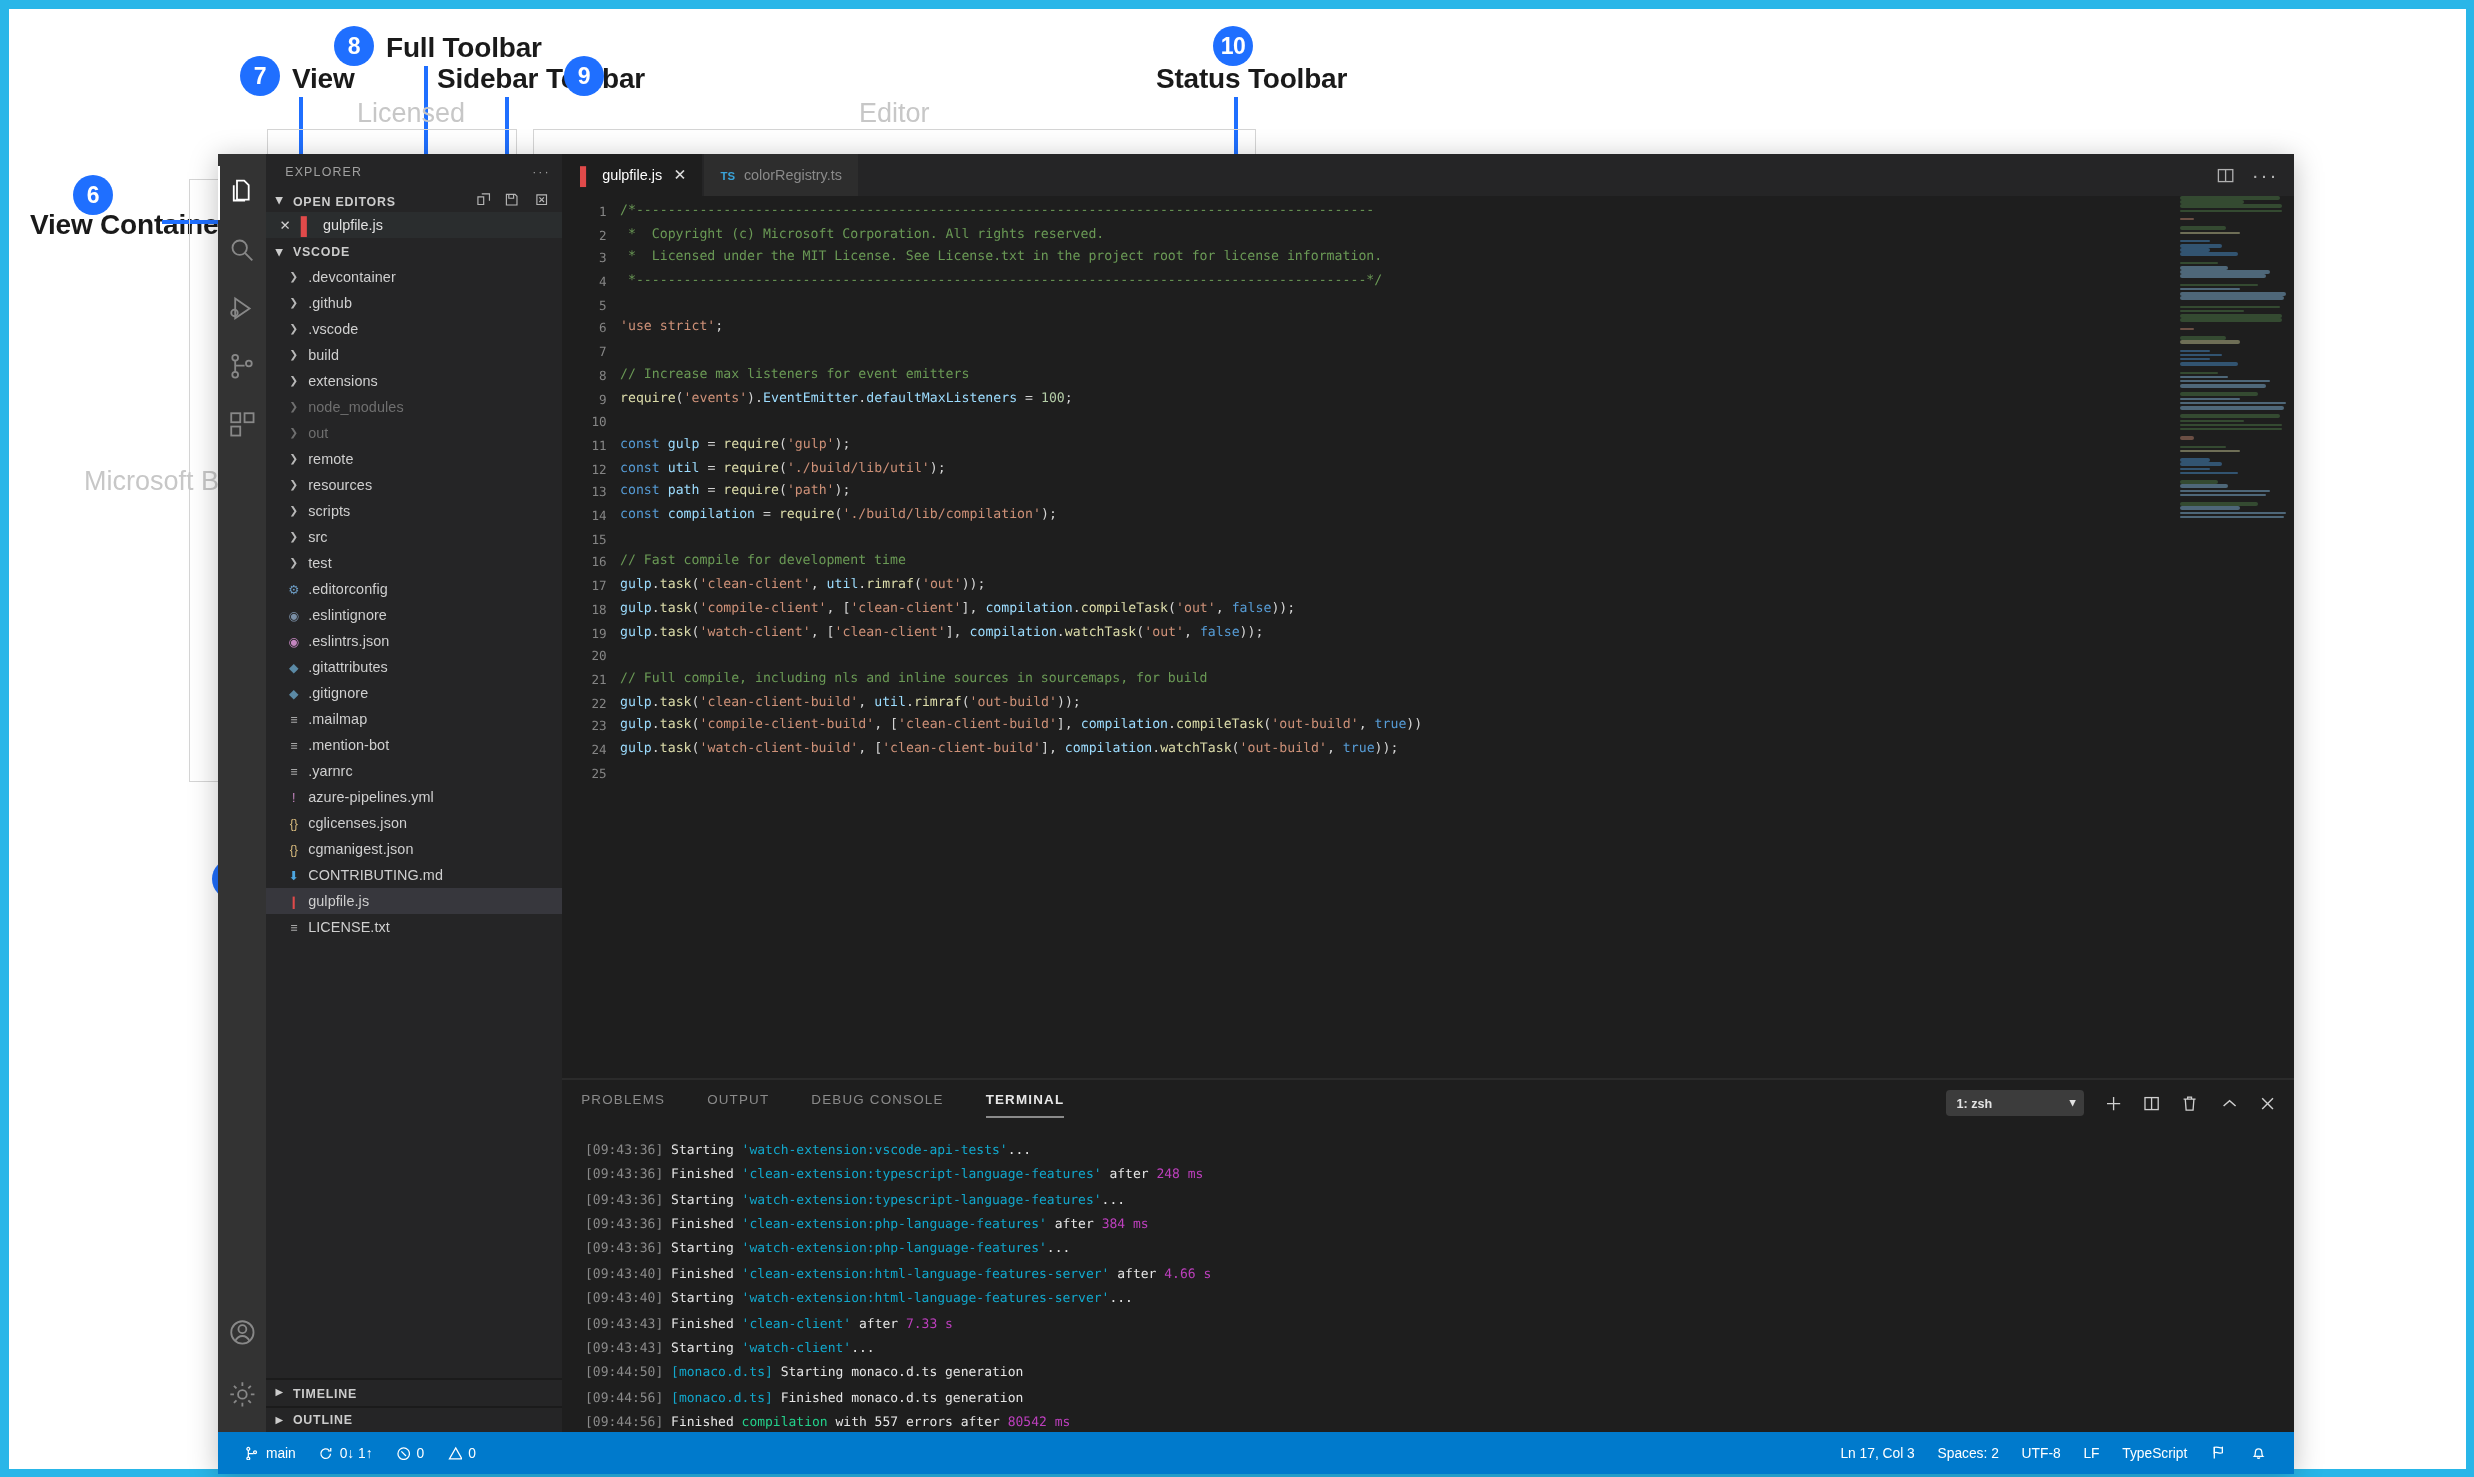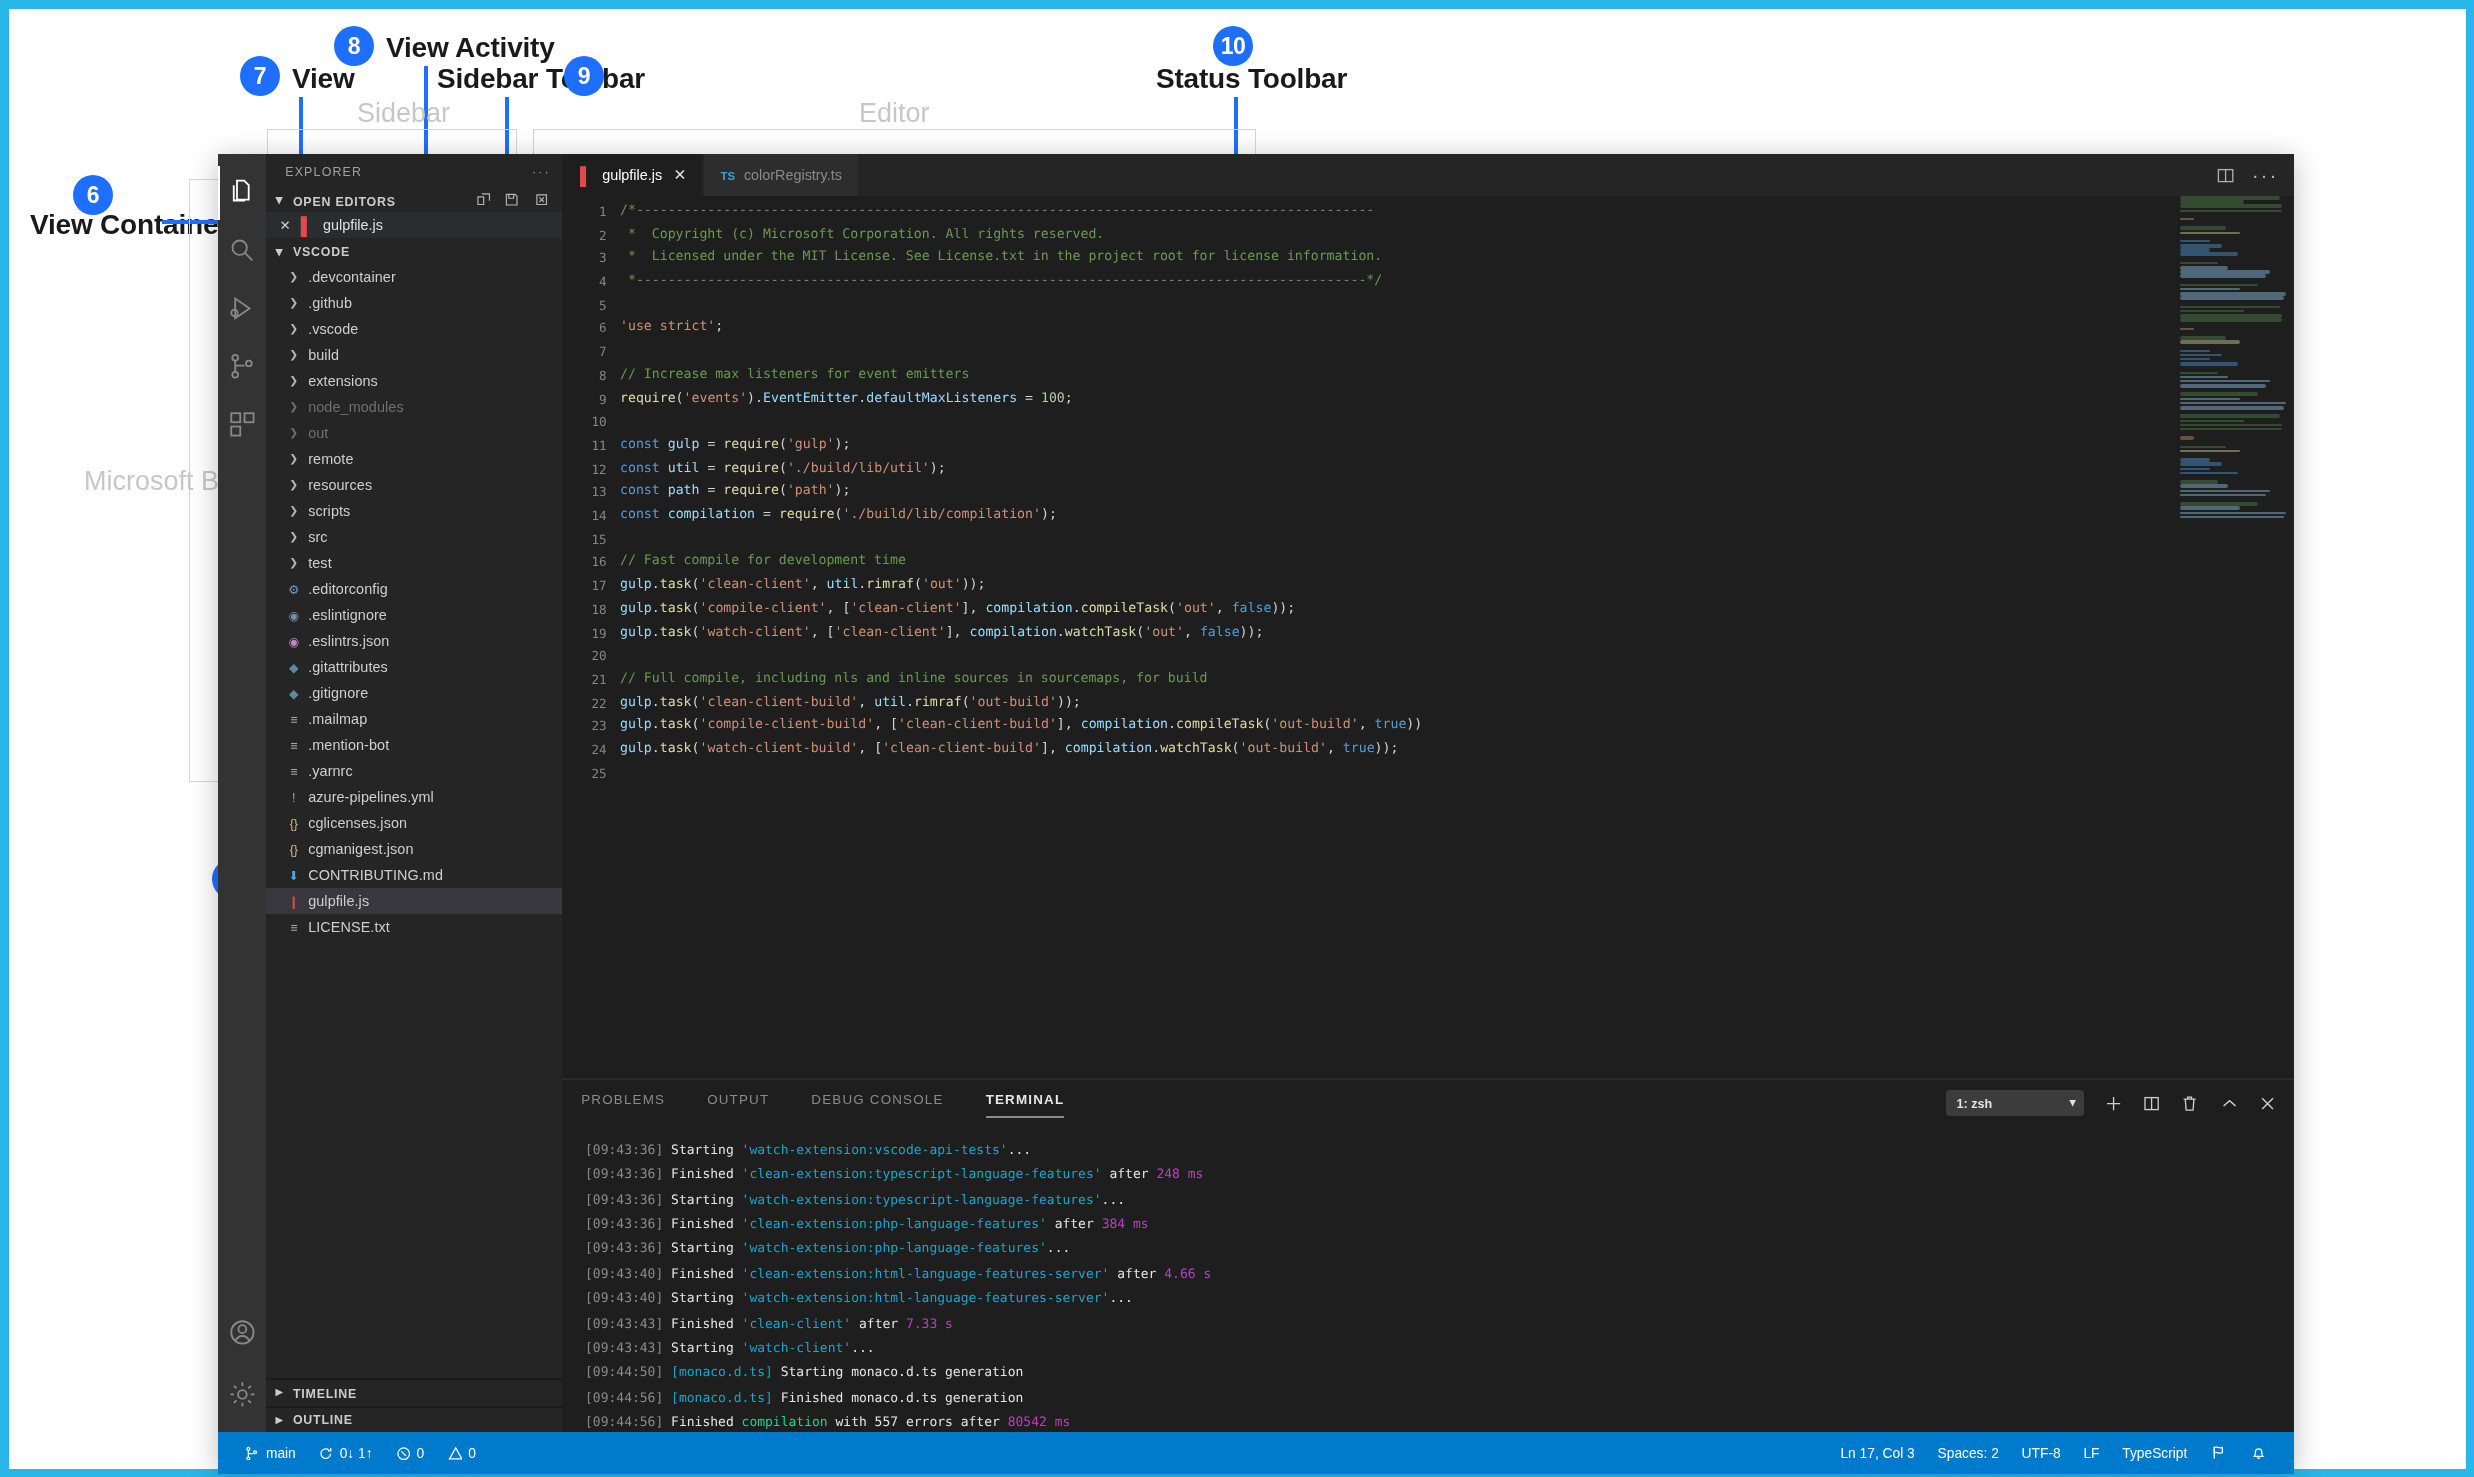--- a/index.html
+++ b/index.html
@@ -174,39 +174,39 @@
   .t-grn  { color: #23D18B; }
   .t-wht  { color: #e5e5e5; }
 </style>
 </head>
 <body>
 
 <div id="frame">
 <div id="canvas">
 
   <div class="badge" style="left:325px;top:17px;">8</div>
-  <div class="anno-label" style="left:377px;top:23px;">View Activity</div>
+  <div class="anno-label" style="left:377px;top:23px;">Full Toolbar</div>
 
   <div class="badge" style="left:231px;top:47px;">7</div>
   <div class="anno-label" style="left:283px;top:54px;">View</div>
 
   <div class="anno-label" style="left:428px;top:54px;">Sidebar Toolbar</div>
   <div class="badge" style="left:555px;top:47px;">9</div>
 
   <div class="badge" style="left:1204px;top:17px;">10</div>
   <div class="anno-label" style="left:1147px;top:54px;">Status Toolbar</div>
 
   <div class="leader v" style="left:290px;top:88px;height:65px;"></div>
   <div class="leader v" style="left:415px;top:57px;height:137px;"></div>
   <div class="leader h" style="left:415px;top:192px;width:31px;"></div>
   <div class="leader v" style="left:496px;top:88px;height:74px;"></div>
   <div class="leader v" style="left:1225px;top:88px;height:77px;"></div>
 
   <div class="bracket top" style="left:258px;top:120px;width:250px;height:33px;"></div>
-  <div class="gray-label" style="left:348px;top:89px;">Sidebar</div>
+  <div class="gray-label" style="left:348px;top:89px;">Licensed</div>
 
   <div class="bracket top" style="left:524px;top:120px;width:723px;height:33px;"></div>
   <div class="gray-label" style="left:850px;top:89px;">Editor</div>
 
   <div class="badge" style="left:64px;top:166px;">6</div>
   <div class="anno-label" style="left:21px;top:200px;">View Container</div>
   <div class="leader h" style="left:153px;top:211px;width:105px;"></div>
 
   <div class="bracket left" style="left:180px;top:170px;width:31px;height:603px;"></div>
   <div class="gray-label" style="left:75px;top:457px;">Microsoft Bar</div>

